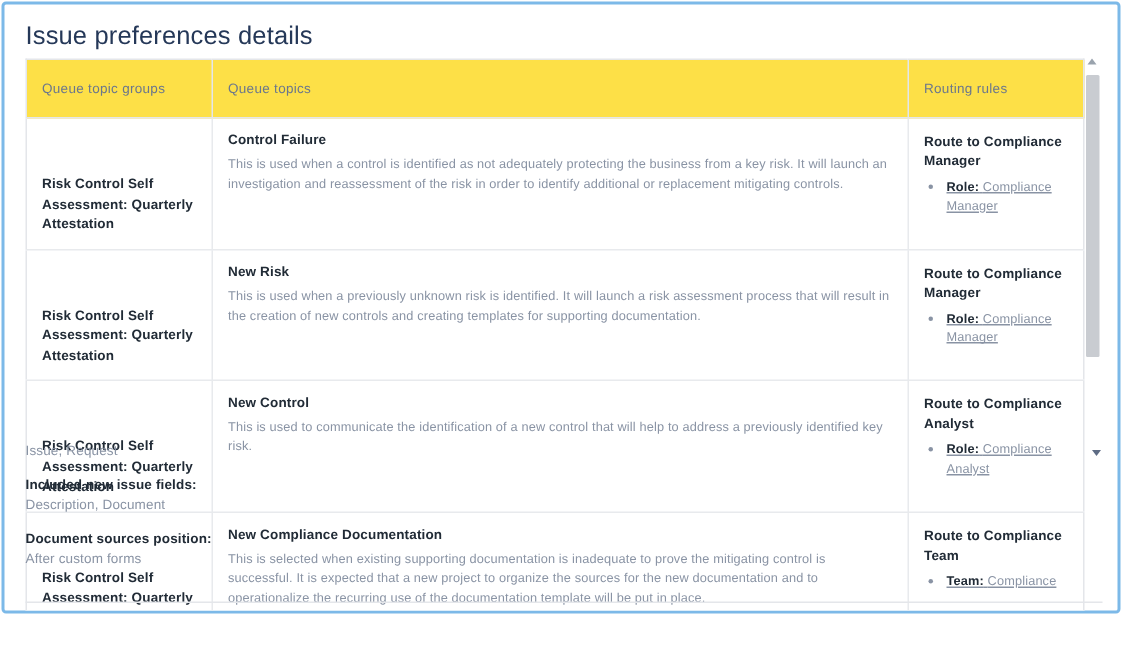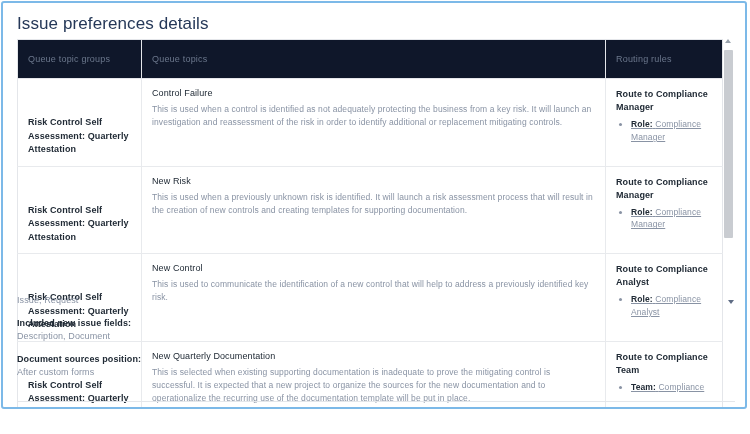--- a/index.html
+++ b/index.html
@@ -51,21 +51,21 @@
     table-layout: fixed;
     border: 1px solid #e4e6ea;
     background: #fff;
   }
 
   .pref-table col.c1 { width: 124px; }
   .pref-table col.c2 { width: 464px; }
   .pref-table col.c3 { width: 117px; }
 
   .pref-table th {
-    background: #0f172a;
+    background: #fde047;
     color: #6b778c;
     font-size: 9px;
     font-weight: 400;
     text-align: left;
     padding: 8px 27px 8px 10px;
     border-bottom: 1px solid #e4e6ea;
     border-right: 1px solid #e4e6ea;
     letter-spacing: 0.2px;
     vertical-align: middle;
     height: 22px;
@@ -85,21 +85,21 @@
     font-size: 9px;
     font-weight: bold;
     color: #212b36;
     line-height: 1.5;
     letter-spacing: 0.1px;
     margin-top: 28px;
   }
 
   .topic-title {
     font-size: 9px;
-    font-weight: normal;
+    font-weight: bold;
     color: #212b36;
     margin-bottom: 5px;
     letter-spacing: 0.1px;
   }
   .topic-desc {
     font-size: 8.5px;
     color: #8993a4;
     line-height: 1.55;
     letter-spacing: 0.1px;
   }
@@ -282,21 +282,21 @@
               <ul class="rule-list">
                 <li><span class="k">Role:</span> <span>Compliance Analyst</span></li>
               </ul>
             </td>
           </tr>
           <tr>
             <td>
               <div class="group-name">Risk Control Self Assessment: Quarterly Attestation</div>
             </td>
             <td>
-              <div class="topic-title">New Quarterly Documentation</div>
+              <div class="topic-title">New Compliance Documentation</div>
               <div class="topic-desc">This is selected when existing supporting documentation is inadequate to prove the mitigating control is successful. It is expected that a new project to organize the sources for the new documentation and to operationalize the recurring use of the documentation template will be put in place.</div>
             </td>
             <td class="row-rule-offset">
               <div class="rule-title">Route to Compliance Team</div>
               <ul class="rule-list">
                 <li><span class="k">Team:</span> <span>Compliance</span></li>
               </ul>
             </td>
           </tr>
         </tbody>

